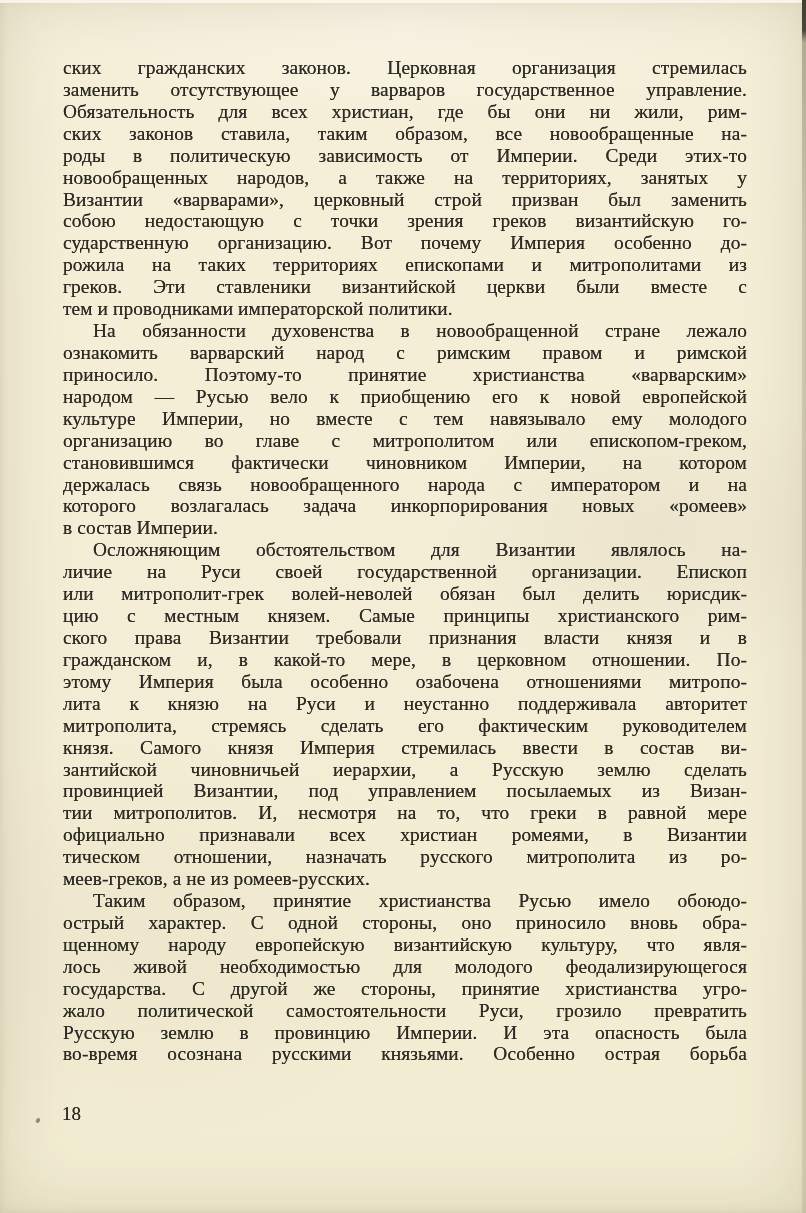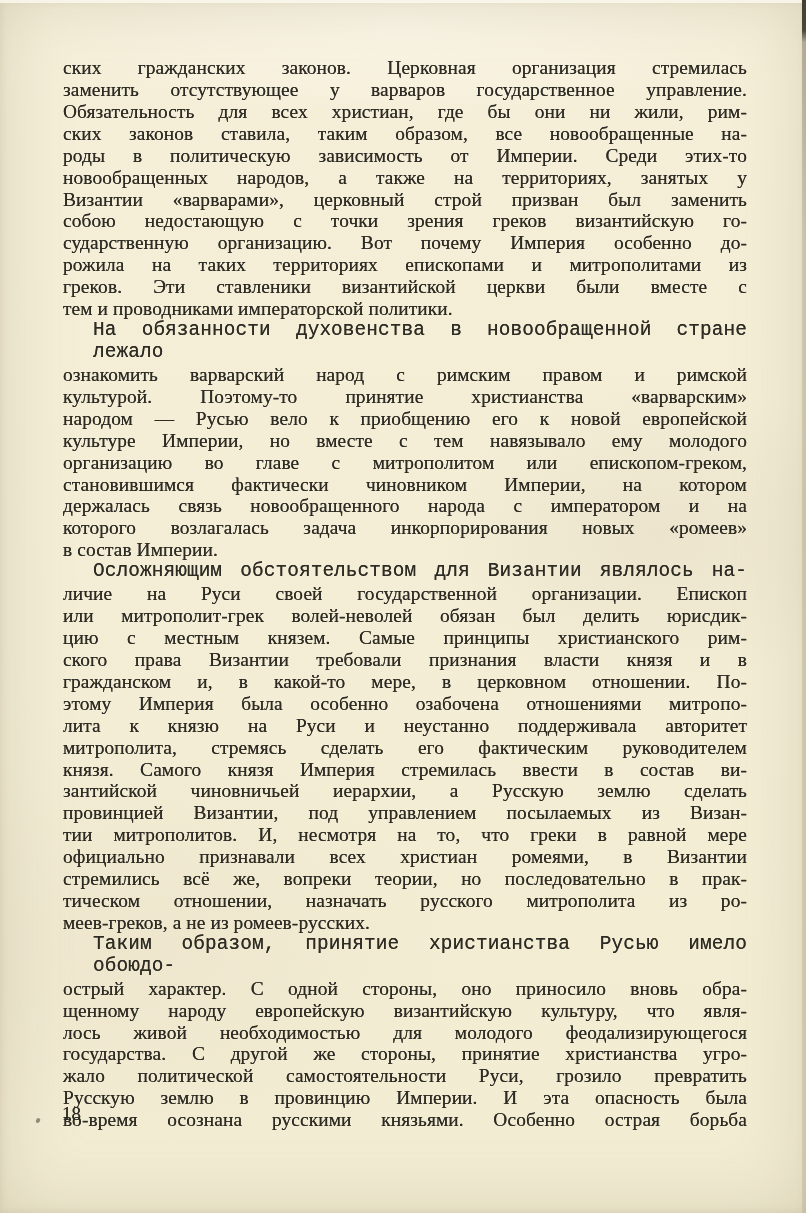--- a/index.html
+++ b/index.html
@@ -38,21 +38,20 @@
     text-align: justify;
     text-align-last: justify;
     white-space: nowrap;
     white-space: normal;
   }
   .line.left-last {
     text-align-last: left;
   }
   .line.indent {
     padding-left: 30px;
-    font-family: Liberation Mono, monospace;
   }
   .page-number {
     position: absolute;
     left: 62px;
     top: 1103px;
     font-size: 19px;
     line-height: 22px;
     color: #2d2b24;
     text-shadow: 0 0 0.5px rgba(45,43,36,0.85);
     text-align: center;
@@ -102,21 +101,21 @@
       <div class="line">роды в политическую зависимость от Империи. Среди этих-то</div>
       <div class="line">новообращенных народов, а также на территориях, занятых у</div>
       <div class="line">Византии «варварами», церковный строй призван был заменить</div>
       <div class="line">собою недостающую с точки зрения греков византийскую го-</div>
       <div class="line">сударственную организацию. Вот почему Империя особенно до-</div>
       <div class="line">рожила на таких территориях епископами и митрополитами из</div>
       <div class="line">греков. Эти ставленики византийской церкви были вместе с</div>
       <div class="line left-last">тем и проводниками императорской политики.</div>
       <div class="line indent">На обязанности духовенства в новообращенной стране лежало</div>
       <div class="line">ознакомить варварский народ с римским правом и римской</div>
-      <div class="line">культурой. Поэтому-то принятие христианства «варварским»</div>
+      <div class="line">приносило. Поэтому-то принятие христианства «варварским»</div>
       <div class="line">народом — Русью вело к приобщению его к новой европейской</div>
       <div class="line">культуре Империи, но вместе с тем навязывало ему молодого</div>
       <div class="line">организацию во главе с митрополитом или епископом-греком,</div>
       <div class="line">становившимся фактически чиновником Империи, на котором</div>
       <div class="line">держалась связь новообращенного народа с императором и на</div>
       <div class="line">которого возлагалась задача инкорпорирования новых «ромеев»</div>
       <div class="line left-last">в состав Империи.</div>
       <div class="line indent">Осложняющим обстоятельством для Византии являлось на-</div>
       <div class="line">личие на Руси своей государственной организации. Епископ</div>
       <div class="line">или митрополит-грек волей-неволей обязан был делить юрисдик-</div>
@@ -124,21 +123,20 @@
       <div class="line">ского права Византии требовали признания власти князя и в</div>
       <div class="line">гражданском и, в какой-то мере, в церковном отношении. По-</div>
       <div class="line">этому Империя была особенно озабочена отношениями митропо-</div>
       <div class="line">лита к князю на Руси и неустанно поддерживала авторитет</div>
       <div class="line">митрополита, стремясь сделать его фактическим руководителем</div>
       <div class="line">князя. Самого князя Империя стремилась ввести в состав ви-</div>
       <div class="line">зантийской чиновничьей иерархии, а Русскую землю сделать</div>
       <div class="line">провинцией Византии, под управлением посылаемых из Визан-</div>
       <div class="line">тии митрополитов. И, несмотря на то, что греки в равной мере</div>
       <div class="line">официально признавали всех христиан ромеями, в Византии</div>
-      <div class="line">стремились всё же, вопреки теории, но последовательно в прак-</div>
       <div class="line">тическом отношении, назначать русского митрополита из ро-</div>
       <div class="line left-last">меев-греков, а не из ромеев-русских.</div>
       <div class="line indent">Таким образом, принятие христианства Русью имело обоюдо-</div>
       <div class="line">острый характер. С одной стороны, оно приносило вновь обра-</div>
       <div class="line">щенному народу европейскую византийскую культуру, что явля-</div>
       <div class="line">лось живой необходимостью для молодого феодализирующегося</div>
       <div class="line">государства. С другой же стороны, принятие христианства угро-</div>
       <div class="line">жало политической самостоятельности Руси, грозило превратить</div>
       <div class="line">Русскую землю в провинцию Империи. И эта опасность была</div>
       <div class="line">во-время осознана русскими князьями. Особенно острая борьба</div>

